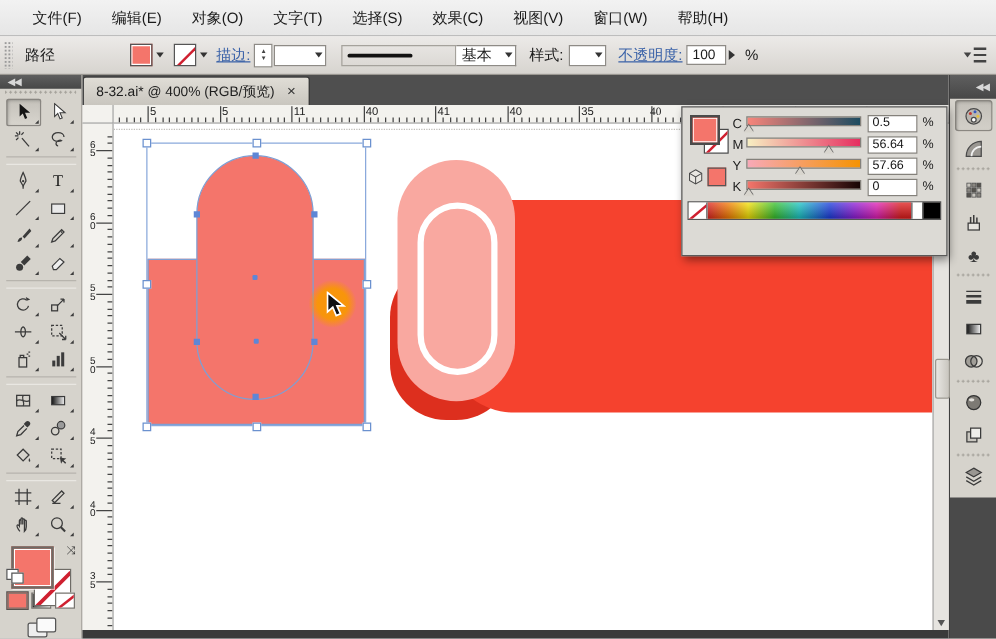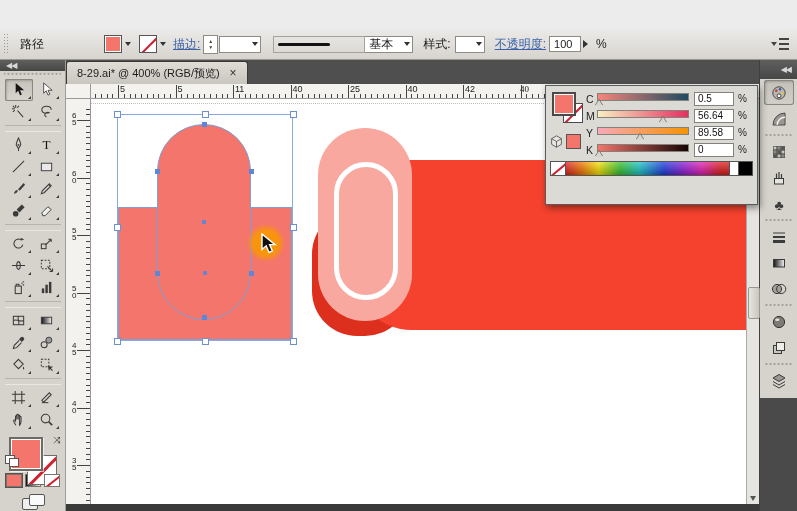--- a/index.html
+++ b/index.html
@@ -165,20 +165,31 @@
   .dock-btn.active{background:linear-gradient(#c2bfb8,#d3d0c9);box-shadow:inset 0 0 0 1px #8a8781,inset 1px 1px 3px rgba(0,0,0,.35);}
   #dock-bottom{flex:1;background:#4a4a4a;margin-top:4px;}
   .dsep{height:6px;margin:0 5px;background-image:radial-gradient(#a5a29b 35%,transparent 40%);
     background-size:4px 4px;background-position:center;background-repeat:repeat-x;}
 </style>
 </head>
 <body>
 
 <div id="app">
 
+  <div id="menubar">
+      <div class="menu-item">文件(F)</div>
+      <div class="menu-item">编辑(E)</div>
+      <div class="menu-item">对象(O)</div>
+      <div class="menu-item">文字(T)</div>
+      <div class="menu-item">选择(S)</div>
+      <div class="menu-item">效果(C)</div>
+      <div class="menu-item">视图(V)</div>
+      <div class="menu-item">窗口(W)</div>
+      <div class="menu-item">帮助(H)</div>
+    </div>
 
   <div id="controlbar">
     <div id="cb-grip"></div>
     <span class="cb-label">路径</span>
     <span style="width:52px"></span>
     <div class="swatch-btn">
       <div class="swatch" style="background:var(--salmon)"></div>
       <div class="dd-arrow"></div>
     </div>
     <div class="swatch-btn">
@@ -415,21 +426,21 @@
       <div id="drawmode">
         <div class="r1"></div>
           <div class="r2"></div>
       </div>
       <div id="toolbar-bottom"></div>
     </div>
 
     <div id="center-col">
       <div id="tabstrip">
         <div id="doc-tab">
-          <span>8-29.ai* @ 400% (RGB/预览)</span>
+          <span>8-32.ai* @ 400% (RGB/预览)</span>
           <span class="close">×</span>
         </div>
       </div>
       <div id="ruler-row">
         <div id="ruler-corner"></div>
         <div id="hruler">
             <div class="htick" style="left: 4px; height: 4px;"></div>
             <div class="htick" style="left: 9.75px; height: 4px;"></div>
             <div class="htick" style="left: 15.5px; height: 4px;"></div>
             <div class="htick" style="left: 21.25px; height: 4px;"></div>
@@ -471,21 +482,21 @@
             <div class="htick" style="left: 205.25px; height: 4px;"></div>
             <div class="htick" style="left: 211px; height: 4px;"></div>
             <div class="htick" style="left: 216.75px; height: 4px;"></div>
             <div class="htick" style="left: 222.5px; height: 4px;"></div>
             <div class="htick" style="left: 228.25px; height: 4px;"></div>
             <div class="htick" style="left: 234px; height: 4px;"></div>
             <div class="htick" style="left: 239.75px; height: 4px;"></div>
             <div class="htick" style="left: 245.5px; height: 4px;"></div>
             <div class="htick" style="left: 251.25px; height: 4px;"></div>
             <div class="htick" style="left: 257px; height: 13px;"></div>
-            <div class="hlab" style="left: 259px;">25</div>
+            <div class="hlab" style="left: 259px;">41</div>
             <div class="htick" style="left: 262.75px; height: 4px;"></div>
             <div class="htick" style="left: 268.5px; height: 4px;"></div>
             <div class="htick" style="left: 274.25px; height: 4px;"></div>
             <div class="htick" style="left: 280px; height: 4px;"></div>
             <div class="htick" style="left: 285.75px; height: 4px;"></div>
             <div class="htick" style="left: 291.5px; height: 4px;"></div>
             <div class="htick" style="left: 297.25px; height: 4px;"></div>
             <div class="htick" style="left: 303px; height: 4px;"></div>
             <div class="htick" style="left: 308.75px; height: 4px;"></div>
             <div class="htick" style="left: 314.5px; height: 13px;"></div>
@@ -493,21 +504,21 @@
             <div class="htick" style="left: 320.25px; height: 4px;"></div>
             <div class="htick" style="left: 326px; height: 4px;"></div>
             <div class="htick" style="left: 331.75px; height: 4px;"></div>
             <div class="htick" style="left: 337.5px; height: 4px;"></div>
             <div class="htick" style="left: 343.25px; height: 4px;"></div>
             <div class="htick" style="left: 349px; height: 4px;"></div>
             <div class="htick" style="left: 354.75px; height: 4px;"></div>
             <div class="htick" style="left: 360.5px; height: 4px;"></div>
             <div class="htick" style="left: 366.25px; height: 4px;"></div>
             <div class="htick" style="left: 372px; height: 13px;"></div>
-            <div class="hlab" style="left: 374px;">42</div>
+            <div class="hlab" style="left: 374px;">35</div>
             <div class="htick" style="left: 377.75px; height: 4px;"></div>
             <div class="htick" style="left: 383.5px; height: 4px;"></div>
             <div class="htick" style="left: 389.25px; height: 4px;"></div>
             <div class="htick" style="left: 395px; height: 4px;"></div>
             <div class="htick" style="left: 400.75px; height: 4px;"></div>
             <div class="htick" style="left: 406.5px; height: 4px;"></div>
             <div class="htick" style="left: 412.25px; height: 4px;"></div>
             <div class="htick" style="left: 418px; height: 4px;"></div>
             <div class="htick" style="left: 423.75px; height: 4px;"></div>
             <div class="htick" style="left: 429.5px; height: 13px;"></div>
@@ -814,21 +825,21 @@
             </span>
             <span class="sl-val">56.64</span>
             <span class="sl-unit">%</span>
           </div>
           <div class="slider-row">
             <span class="sl-ch">Y</span>
             <span class="sl-track-wrap">
               <span class="sl-track" style="background:linear-gradient(90deg,#f7a9b8,#f59303)"></span>
               <span class="sl-thumb" style="left:39px"></span>
             </span>
-            <span class="sl-val">89.58</span>
+            <span class="sl-val">57.66</span>
             <span class="sl-unit">%</span>
           </div>
           <div class="slider-row">
             <span class="sl-ch">K</span>
             <span class="sl-track-wrap">
               <span class="sl-track" style="background:linear-gradient(90deg,#f4756b,#160404)"></span>
               <span class="sl-thumb" style="left:-2px"></span>
             </span>
             <span class="sl-val">0</span>
             <span class="sl-unit">%</span>

